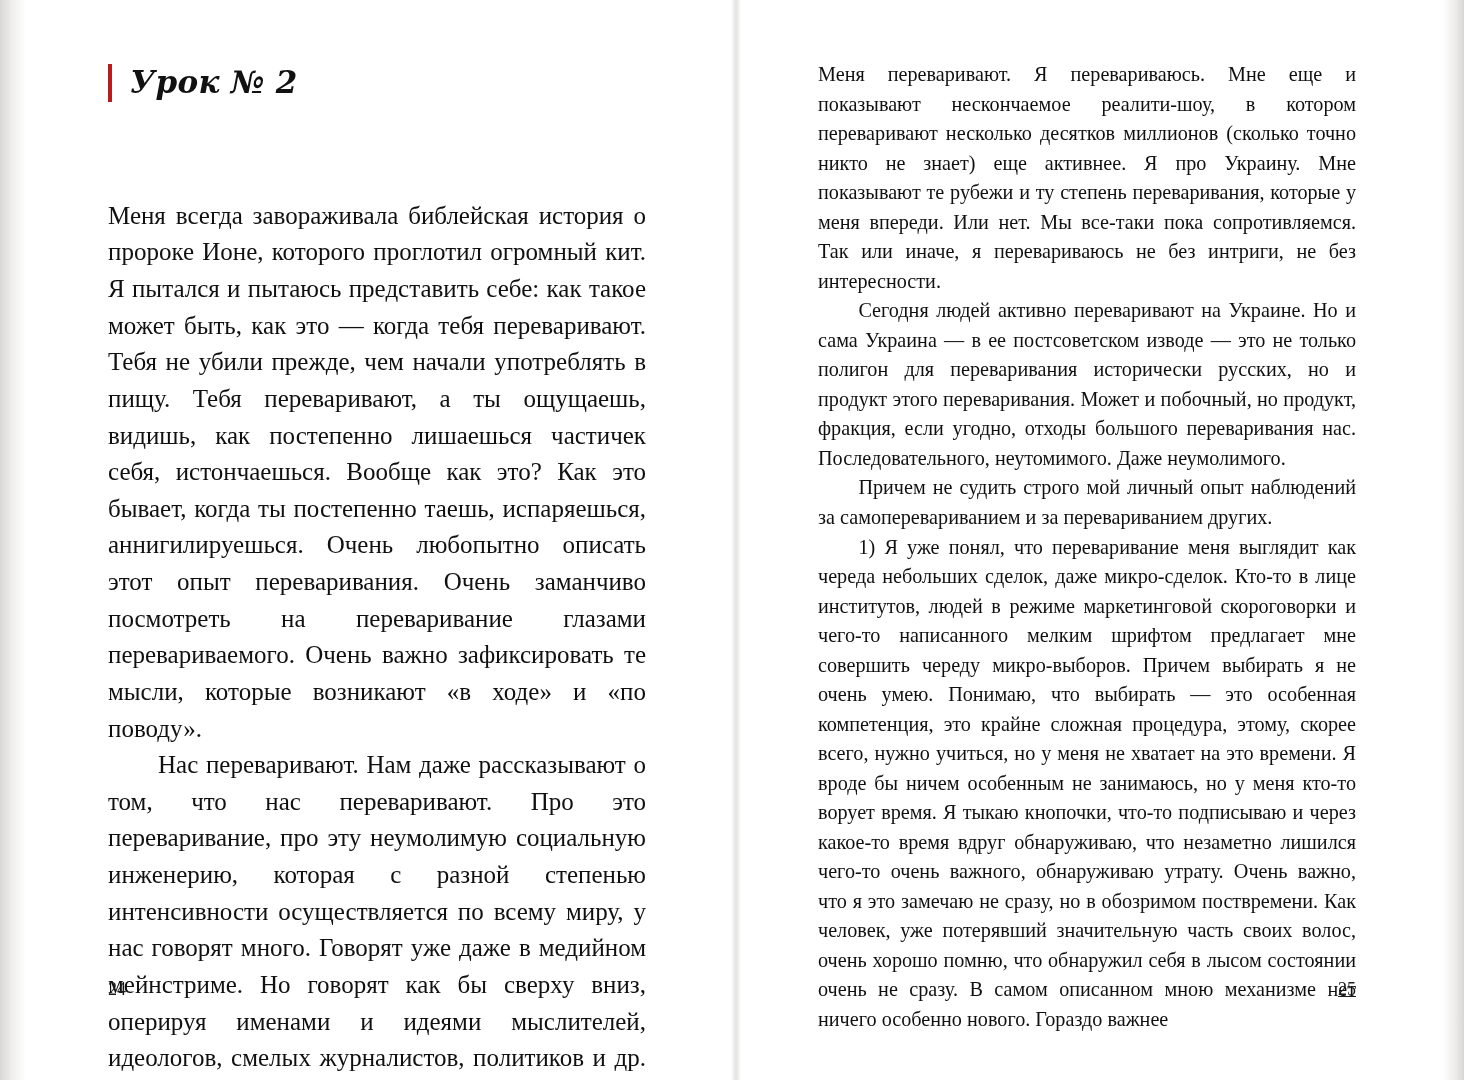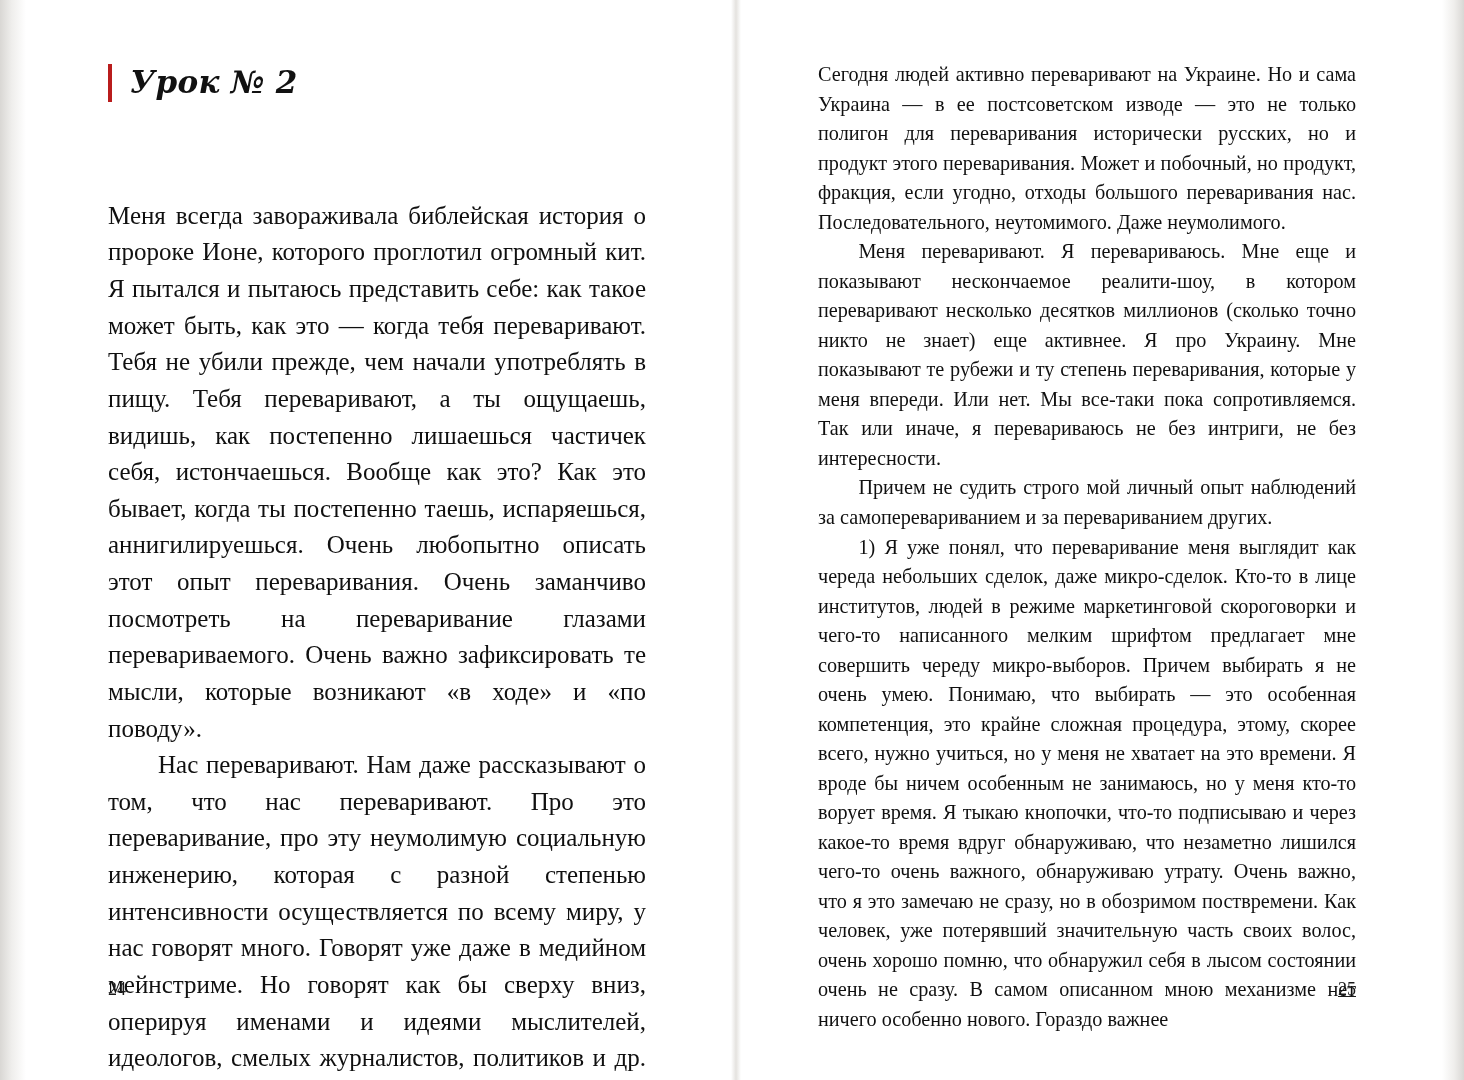--- a/index.html
+++ b/index.html
@@ -125,21 +125,21 @@
       <p>Меня всегда завораживала библейская история о пророке Ионе, которого проглотил огромный кит. Я пытался и пытаюсь представить себе: как такое может быть, как это — когда тебя переваривают. Тебя не убили прежде, чем начали употреблять в пищу. Тебя переваривают, а ты ощущаешь, видишь, как постепенно лишаешься частичек себя, истончаешься. Вообще как это? Как это бывает, когда ты постепенно таешь, испаряешься, аннигилируешься. Очень любопытно описать этот опыт переваривания. Очень заманчиво посмотреть на переваривание глазами перевариваемого. Очень важно зафиксировать те мысли, которые возникают «в ходе» и «по поводу».</p>
       <p>Нас переваривают. Нам даже рассказывают о том, что нас переваривают. Про это переваривание, про эту неумолимую социальную инженерию, которая с разной степенью интенсивности осуществляется по всему миру, у нас говорят много. Говорят уже даже в медийном мейнстриме. Но говорят как бы сверху вниз, оперируя именами и идеями мыслителей, идеологов, смелых журналистов, политиков и др. Постоянно звучат разоблачения технологий манипуляции, вроде уже всем известных «окон Овертона». Выдвигаются смелые предположения о целях этой социнженерии. И все это важно, нужно. И все это уже не удается, слава Богу, как раньше маргинализировать и утопить в иронии, замуровать в абсурдные и комичные контексты. Но я бы хотел поделиться своими частными, житейскими переживаниями этого переваривания.</p>
     </div>
     <div class="folio folio-left">24</div>
   </div>
 
   <div class="gutter"></div>
 
   <div class="page page-right">
     <div class="body-text">
+      <p>Меня переваривают. Я перевариваюсь. Мне еще и показывают нескончаемое реалити-шоу, в котором переваривают несколько десятков миллионов (сколько точно никто не знает) еще активнее. Я про Украину. Мне показывают те рубежи и ту степень переваривания, которые у меня впереди. Или нет. Мы все-таки пока сопротивляемся. Так или иначе, я перевариваюсь не без интриги, не без интересности.</p>
       <p>Сегодня людей активно переваривают на Украине. Но и сама Украина — в ее постсоветском изводе — это не только полигон для переваривания исторически русских, но и продукт этого переваривания. Может и побочный, но продукт, фракция, если угодно, отходы большого переваривания нас. Последовательного, неутомимого. Даже неумолимого.</p>
-      <p>Меня переваривают. Я перевариваюсь. Мне еще и показывают нескончаемое реалити-шоу, в котором переваривают несколько десятков миллионов (сколько точно никто не знает) еще активнее. Я про Украину. Мне показывают те рубежи и ту степень переваривания, которые у меня впереди. Или нет. Мы все-таки пока сопротивляемся. Так или иначе, я перевариваюсь не без интриги, не без интересности.</p>
       <p>Причем не судить строго мой личный опыт наблюдений за самоперевариванием и за перевариванием других.</p>
       <p>1) Я уже понял, что переваривание меня выглядит как череда небольших сделок, даже микро-сделок. Кто-то в лице институтов, людей в режиме маркетинговой скороговорки и чего-то написанного мелким шрифтом предлагает мне совершить череду микро-выборов. Причем выбирать я не очень умею. Понимаю, что выбирать — это особенная компетенция, это крайне сложная процедура, этому, скорее всего, нужно учиться, но у меня не хватает на это времени. Я вроде бы ничем особенным не занимаюсь, но у меня кто-то ворует время. Я тыкаю кнопочки, что-то подписываю и через какое-то время вдруг обнаруживаю, что незаметно лишился чего-то очень важного, обнаруживаю утрату. Очень важно, что я это замечаю не сразу, но в обозримом поствремени. Как человек, уже потерявший значительную часть своих волос, очень хорошо помню, что обнаружил себя в лысом состоянии очень не сразу. В самом описанном мною механизме нет ничего особенно нового. Гораздо важнее</p>
     </div>
     <div class="folio folio-right">25</div>
   </div>
 
 </div>
 
 </body></html>

